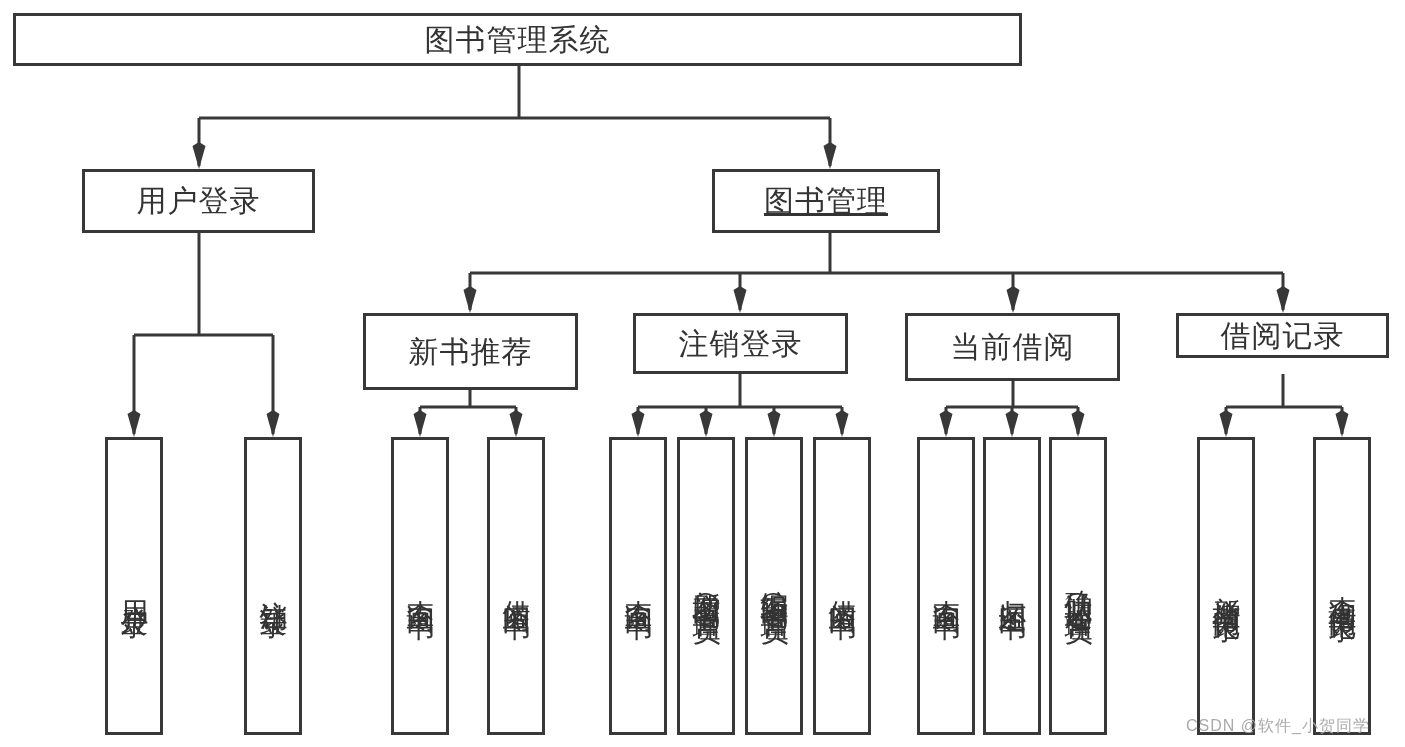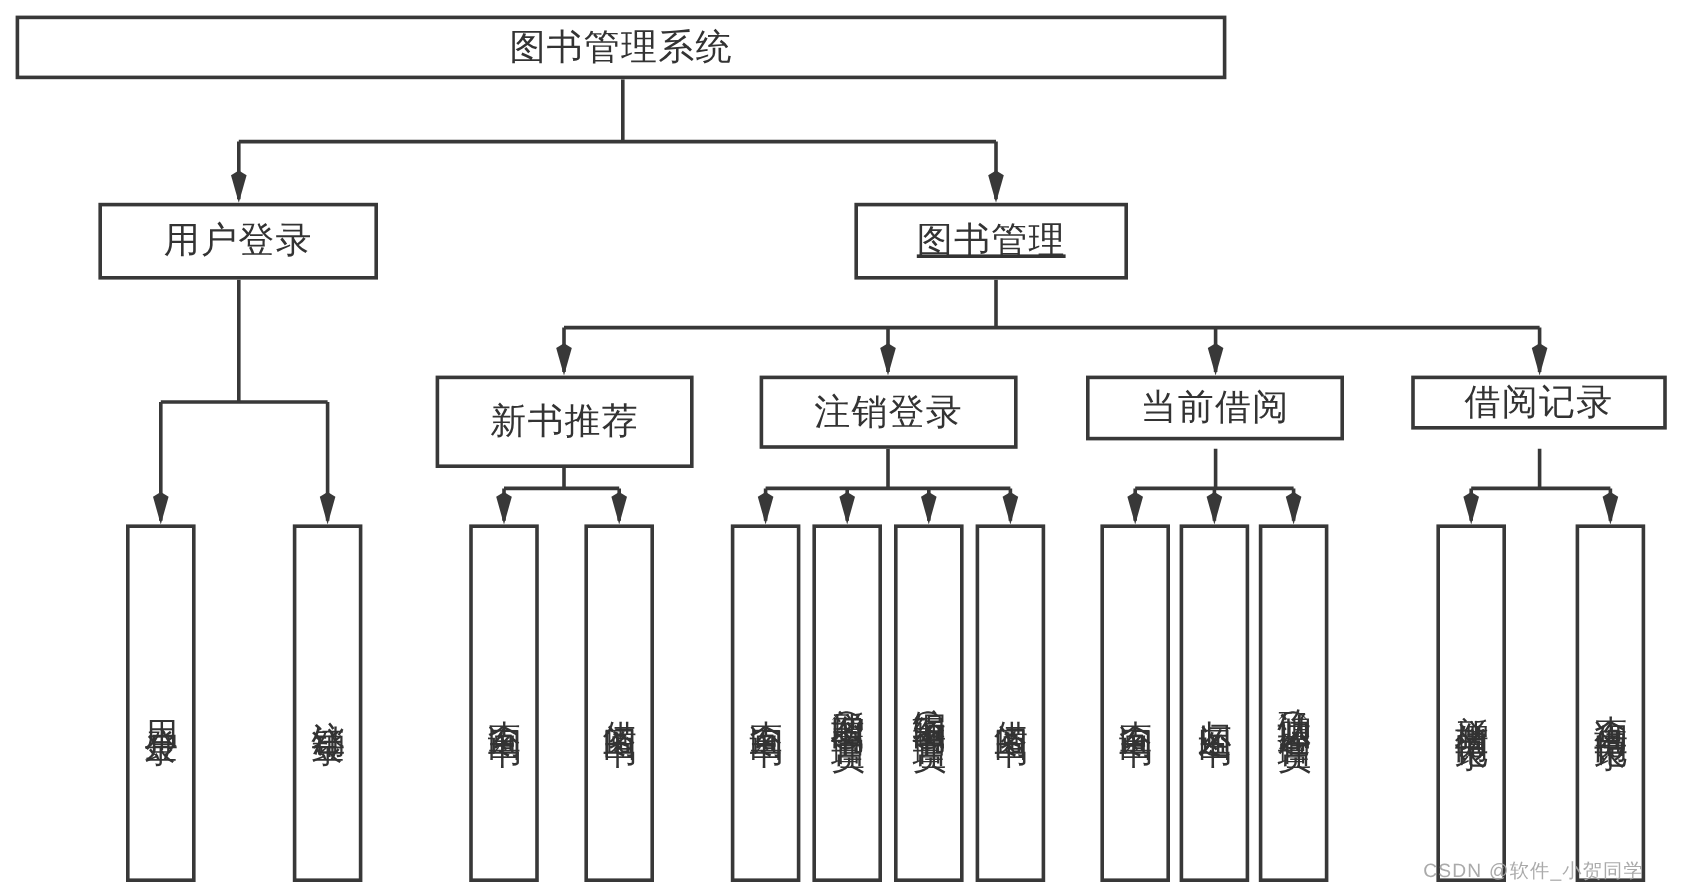--- a/index.html
+++ b/index.html
@@ -39,21 +39,21 @@
     font-size: 28px;
     letter-spacing: 4px;
     white-space: normal;
   }
   
   .n-root  { left: 13px;   top: 13px;  width: 1009px; height: 53px; }
   .n-login { left: 82px;   top: 169px; width: 233px;  height: 64px; }
   .n-mgmt  { left: 712px;  top: 169px; width: 228px;  height: 64px; text-decoration: underline; }
   .n-nb    { left: 363px;  top: 313px; width: 215px;  height: 77px; }
   .n-bb    { left: 633px;  top: 313px; width: 215px;  height: 61px; }
-  .n-cb    { left: 905px;  top: 313px; width: 215px;  height: 54px; }
+  .n-cb    { left: 905px;  top: 313px; width: 215px;  height: 68px; }
   .n-br    { left: 1176px; top: 313px; width: 213px;  height: 45px; }
   .leaf    { top: 437px; width: 58px; height: 298px; }
   .L-l1 { left: 105px; }  .L-l2 { left: 244px; }
   .L-n1 { left: 391px; }  .L-n2 { left: 487px; }
   .L-b1 { left: 609px; }  .L-b2 { left: 677px; }  .L-b3 { left: 745px; }  .L-b4 { left: 813px; }
   .L-c1 { left: 917px; }  .L-c2 { left: 983px; }  .L-c3 { left: 1049px; }
   .L-r1 { left: 1197px; } .L-r2 { left: 1313px; }
   #watermark {
     position: absolute;
     left: 1186px;

